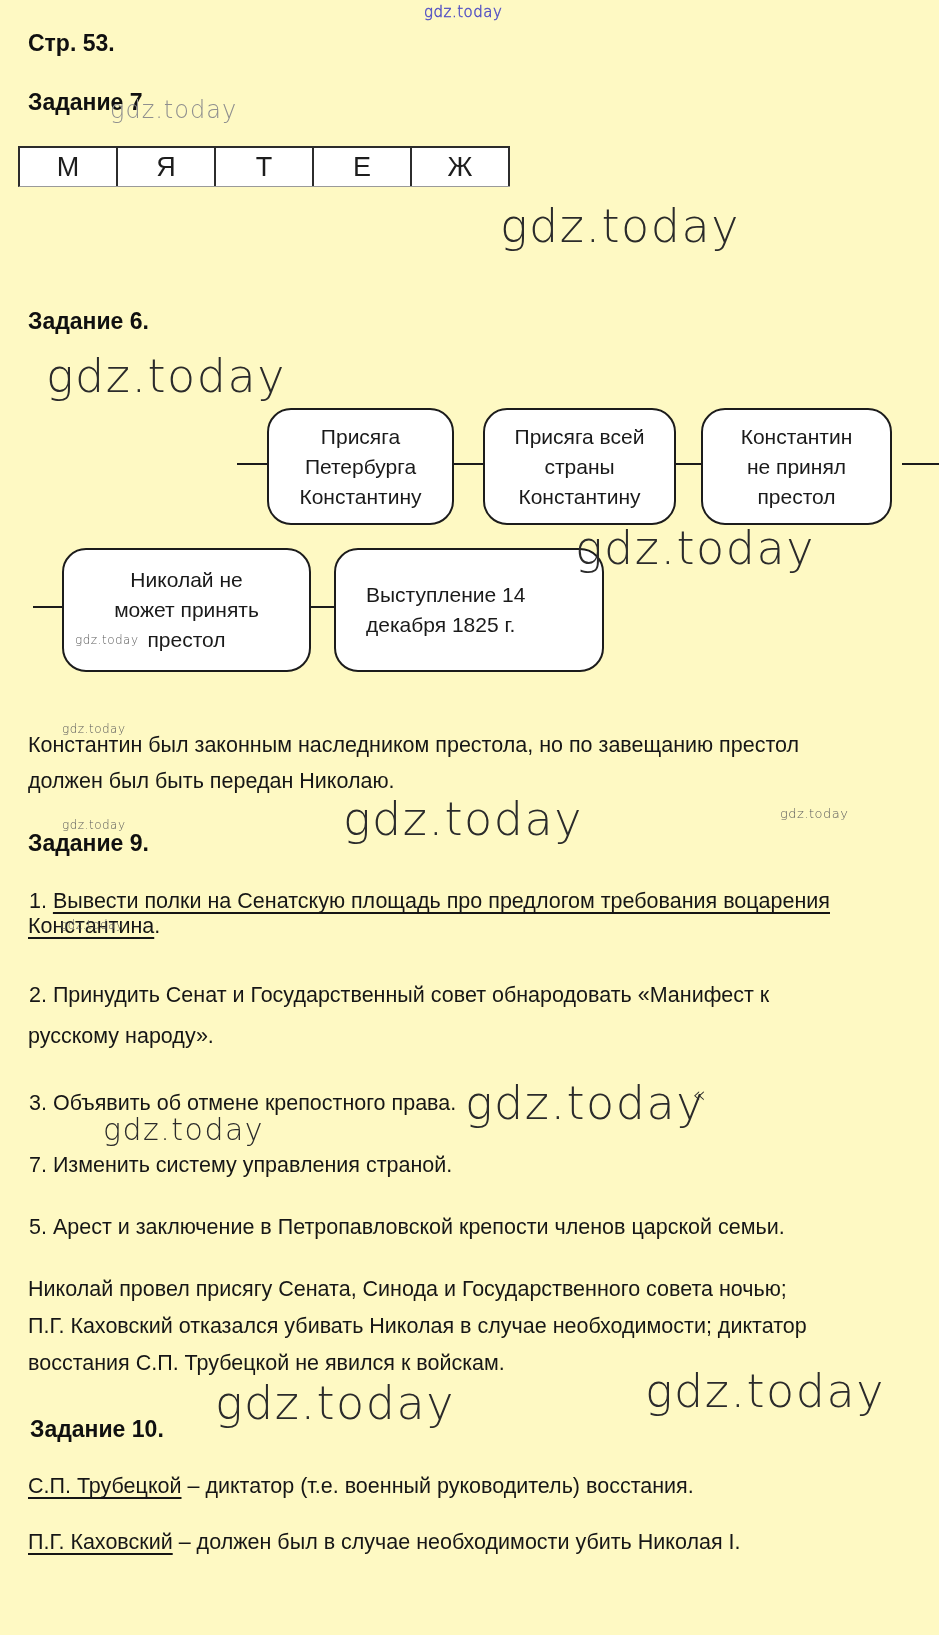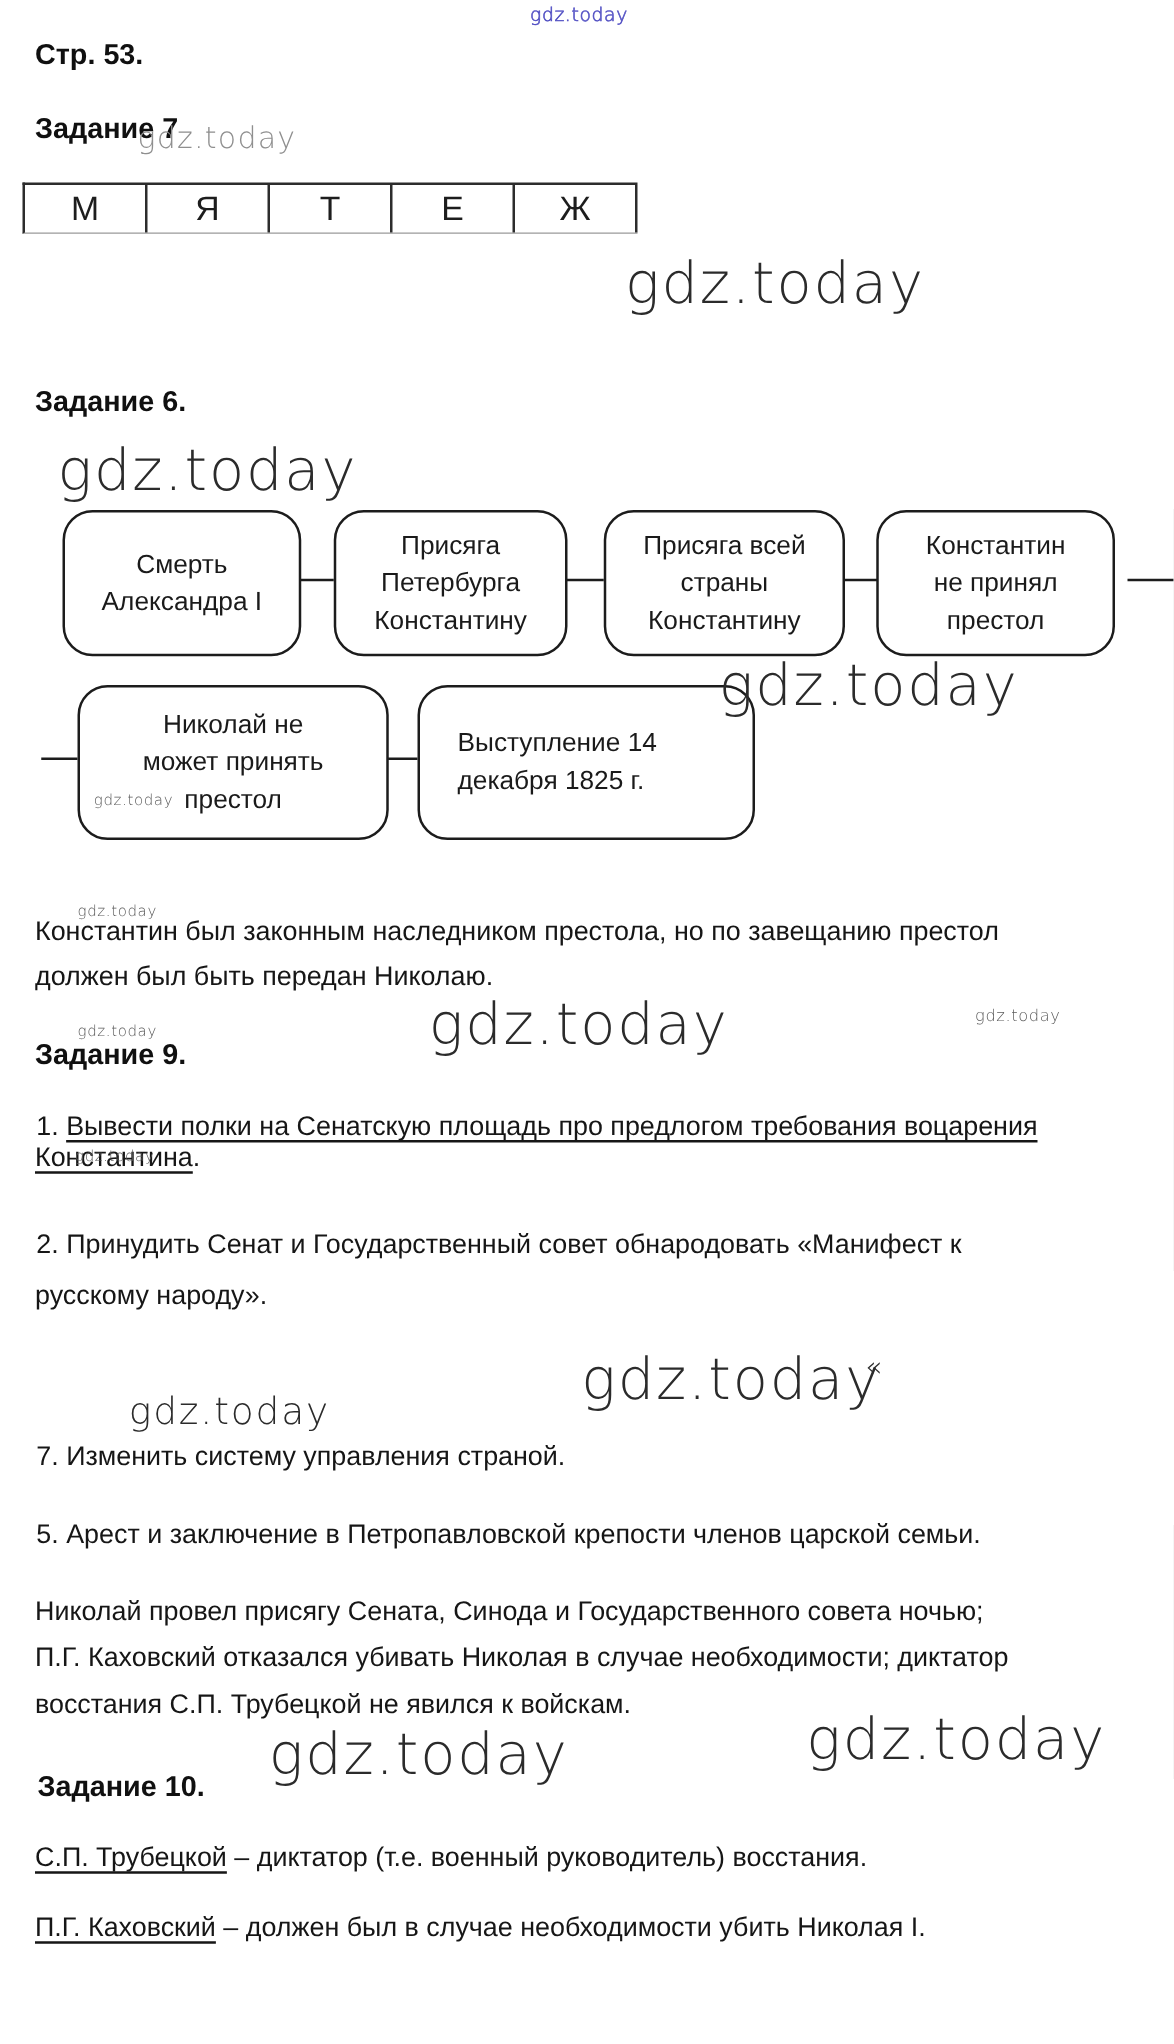--- a/index.html
+++ b/index.html
@@ -1,17 +1,17 @@
 <!DOCTYPE html>
 <html><head>
 <meta charset="utf-8">
 <style>
   html,body { margin:0; padding:0; background:#e8e8e8; }
   #canvas {
-    position:relative; width:939px; height:1635px; background:#ffffff;
+    position:relative; width:939px; height:1635px; background:#fef9c3;
     font-family:"Liberation Sans","DejaVu Sans",sans-serif; color:#161616;
     overflow:hidden; margin:0 auto;
   }
   .abs { position:absolute; }
   .heading { font-weight:bold; font-size:23px; color:#101010; z-index:2; }
   .body-text { font-size:21.5px; color:#161616; z-index:2; }
   .ul { text-decoration:underline; text-decoration-thickness:1.5px; text-underline-offset:4px; }
 
   
   .wm { font-family:"DejaVu Sans",sans-serif; font-weight:200; letter-spacing:1.5px;
@@ -69,22 +69,20 @@
     <div class="t7-cell">М</div>
     <div class="t7-cell">Я</div>
     <div class="t7-cell">Т</div>
     <div class="t7-cell">Е</div>
     <div class="t7-cell">Ж</div>
   </div>
 
 
   <div class="abs heading" style="left:28px; top:308px;">Задание 6.</div>
 
-  <div class="flowbox" style="left:50px;  top:408px; width:187px; height:113px;">Смерть
-Александра I</div>
   <div class="flowbox" style="left:267px; top:408px; width:183px; height:113px;">Присяга
 Петербурга
 Константину</div>
   <div class="flowbox" style="left:483px; top:408px; width:189px; height:113px;">Присяга всей
 страны
 Константину</div>
   <div class="flowbox" style="left:701px; top:408px; width:187px; height:113px;">Константин
 не принял
 престол</div>
   <div class="conn" style="left:237px; top:463px; width:30px;"></div>
@@ -105,20 +103,21 @@
   <div class="abs body-text" style="left:28px; top:769px;">должен был быть передан Николаю.</div>
 
   <div class="abs heading" style="left:28px; top:830px;text-align:center;">Задание 9.</div>
 
   <div class="abs body-text" style="left:29px; top:889px;"><span>1. </span><span class="ul">Вывести полки на Сенатскую площадь про предлогом требования воцарения</span></div>
   <div class="abs body-text" style="left:28px; top:914px;"><span class="ul">Константина</span><span>.</span></div>
 
   <div class="abs body-text" style="left:29px; top:983px;">2. Принудить Сенат и Государственный совет обнародовать «Манифест к</div>
   <div class="abs body-text" style="left:28px; top:1024px;">русскому народу».</div>
 
+  <div class="abs body-text" style="left:29px; top:1091px;">3. Объявить об отмене крепостного права.</div>
   <div class="abs body-text" style="left:29px; top:1153px;">7. Изменить систему управления страной.</div>
   <div class="abs body-text" style="left:29px; top:1215px;">5. Арест и заключение в Петропавловской крепости членов царской семьи.</div>
 
   <div class="abs body-text" style="left:28px; top:1277px;">Николай провел присягу Сената, Синода и Государственного совета ночью;</div>
   <div class="abs body-text" style="left:28px; top:1314px;">П.Г. Каховский отказался убивать Николая в случае необходимости; диктатор</div>
   <div class="abs body-text" style="left:28px; top:1351px;">восстания С.П. Трубецкой не явился к войскам.</div>
 
   <div class="abs heading" style="left:30px; top:1416px;">Задание 10.</div>
 
   <div class="abs body-text" style="left:28px; top:1474px;"><span class="ul">С.П. Трубецкой</span><span> – диктатор (т.е. военный руководитель) восстания.</span></div>

